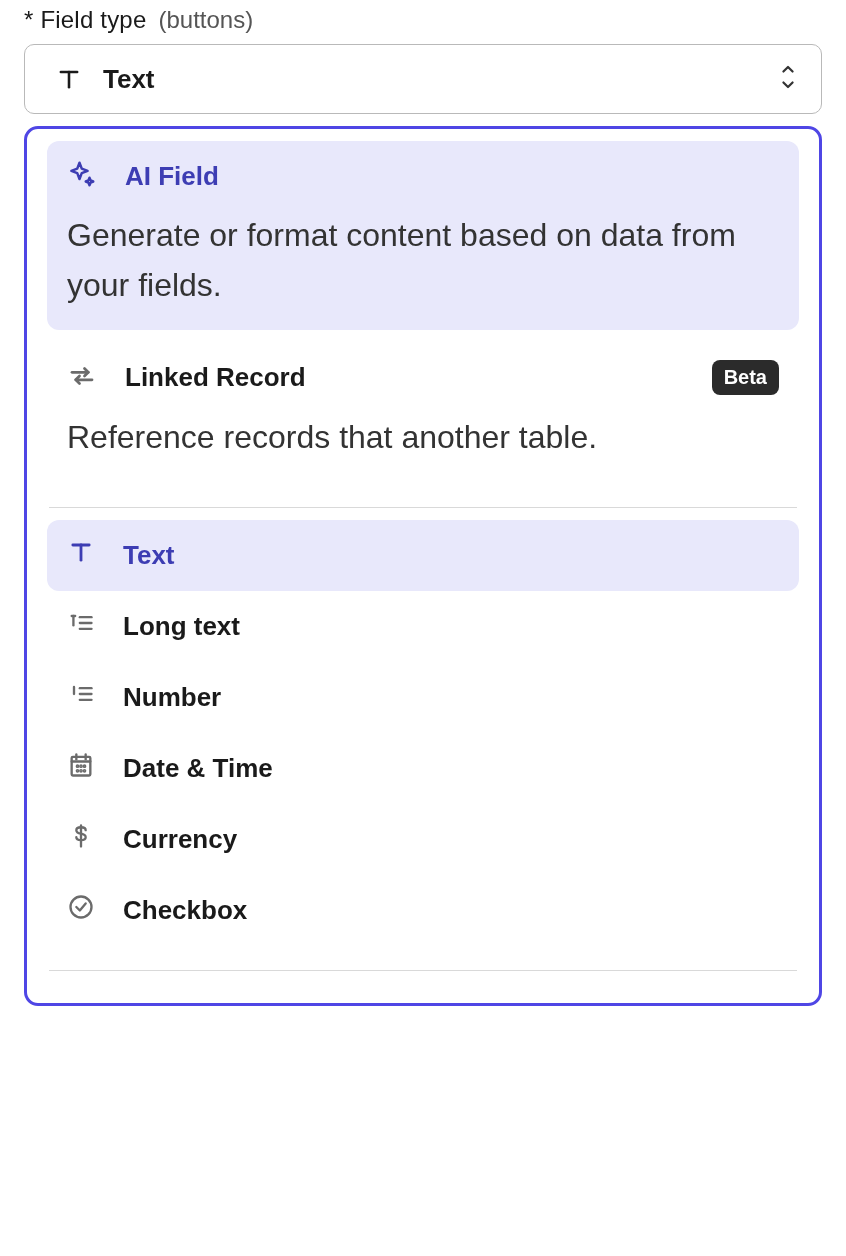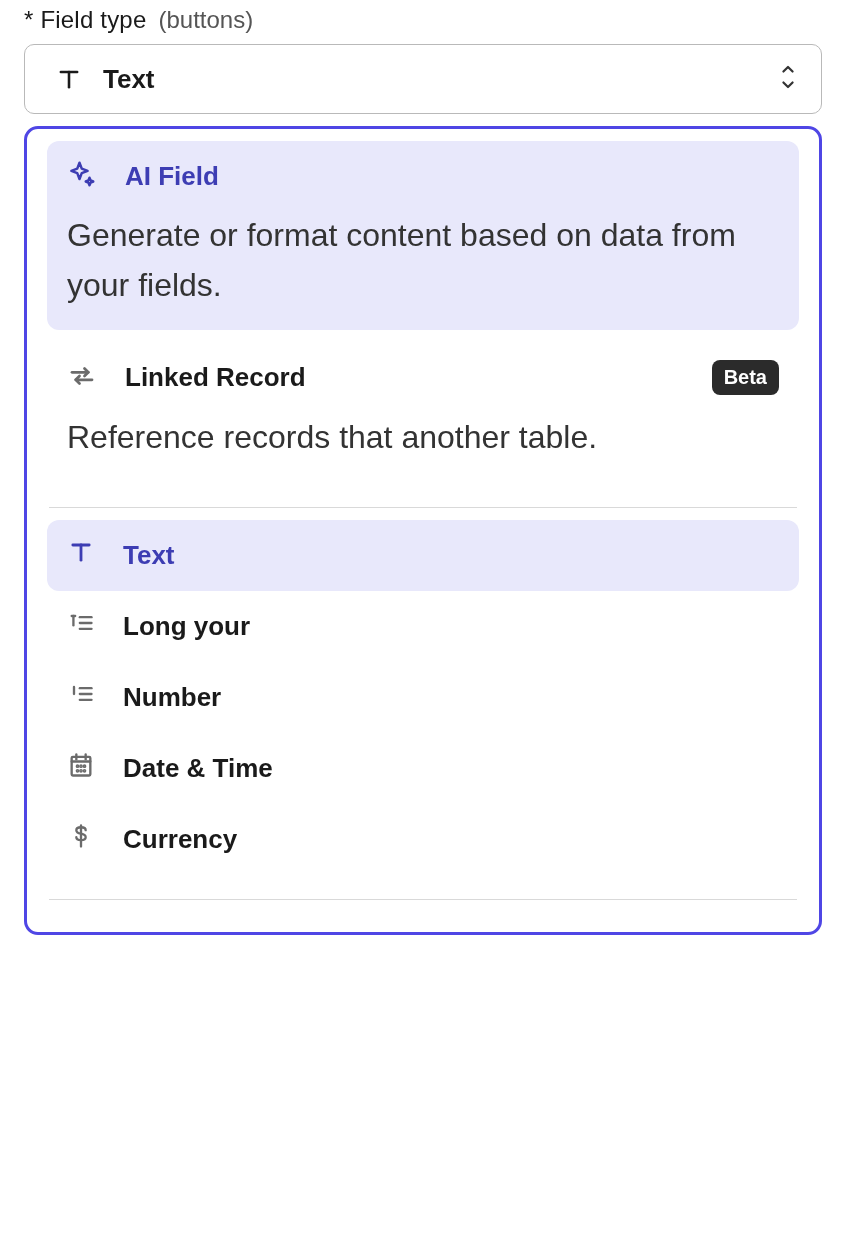--- a/index.html
+++ b/index.html
@@ -218,21 +218,21 @@
     <div class="option-row">
       <span class="ic-dim">
         <svg width="28" height="28" viewBox="0 0 24 24" fill="none" stroke="currentColor" stroke-width="2" stroke-linecap="round">
           <path d="M4 6h3"></path>
             <path d="M5.5 6v8"></path>
           <path d="M11 7h10"></path>
             <path d="M11 12h10"></path>
             <path d="M11 17h10"></path>
         </svg>
       </span>
-      <span class="lbl">Long your</span>
+      <span class="lbl">Long text</span>
     </div>
 
     <div class="option-row">
       <span class="ic-dim">
         <svg width="28" height="28" viewBox="0 0 24 24" fill="none" stroke="currentColor" stroke-width="2" stroke-linecap="round">
           <path d="M6 6v6"></path>
           <path d="M11 7h10"></path>
             <path d="M11 12h10"></path>
             <path d="M11 17h10"></path>
         </svg>
@@ -261,18 +261,27 @@
     <div class="option-row">
       <span class="ic-dim">
         <svg width="28" height="28" viewBox="0 0 24 24" fill="none" stroke="currentColor" stroke-width="2" stroke-linecap="round">
           <path d="M12 3v18"></path>
           <path d="M16 7c0-1.5-1.8-2.5-4-2.5S8 5.5 8 7s1.5 2.5 4 3 4 1.5 4 3-1.8 2.5-4 2.5S8 14.5 8 13"></path>
         </svg>
       </span>
       <span class="lbl">Currency</span>
     </div>
 
+    <div class="option-row">
+      <span class="ic-dim">
+        <svg width="28" height="28" viewBox="0 0 24 24" fill="none" stroke="currentColor" stroke-width="2" stroke-linecap="round" stroke-linejoin="round">
+          <circle cx="12" cy="12" r="9"></circle>
+            <path d="M8 12l3 3 5-6"></path>
+        </svg>
+      </span>
+      <span class="lbl">Checkbox</span>
+    </div>
 
 
     <hr class="sep">
 
   </div>
 </div>
 
 </body></html>

